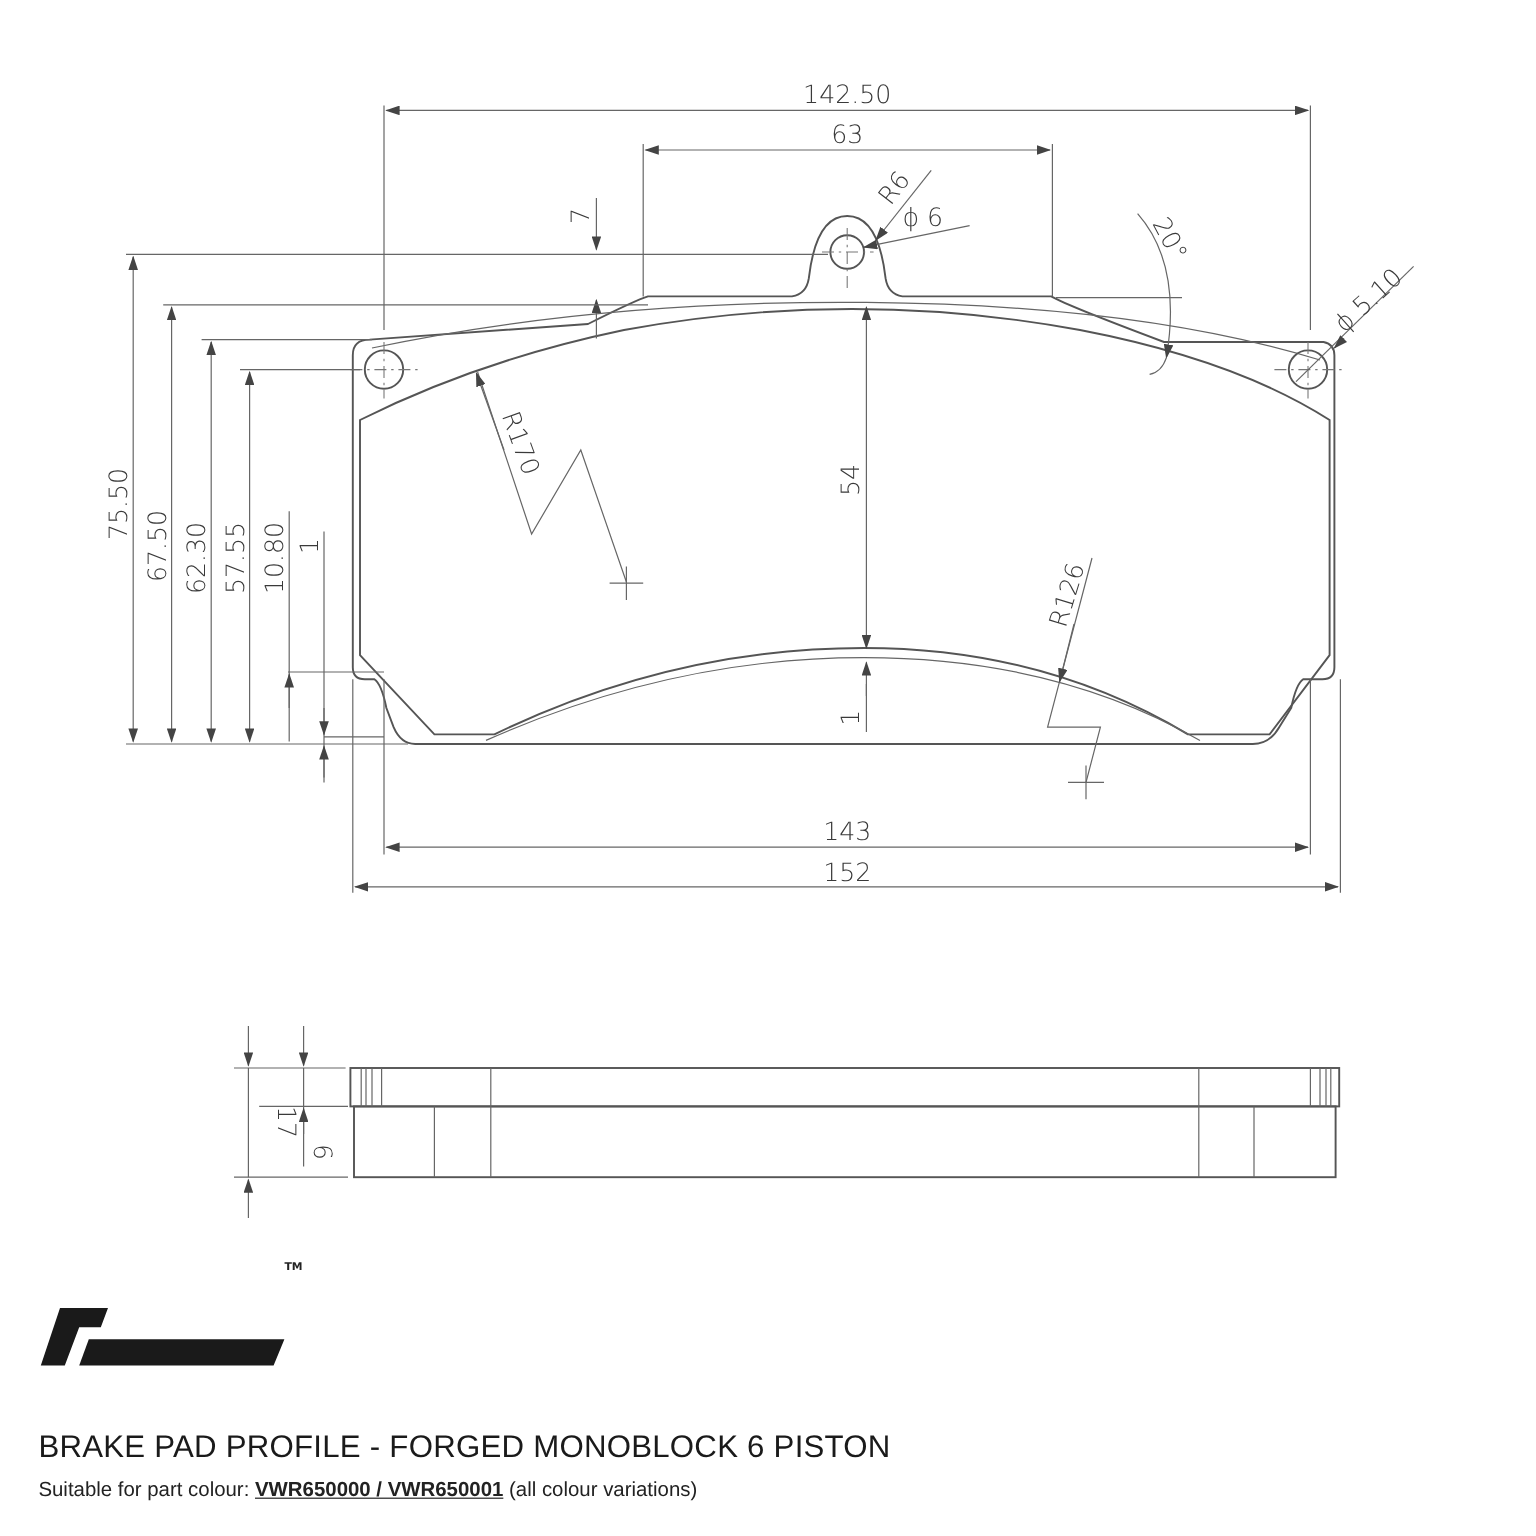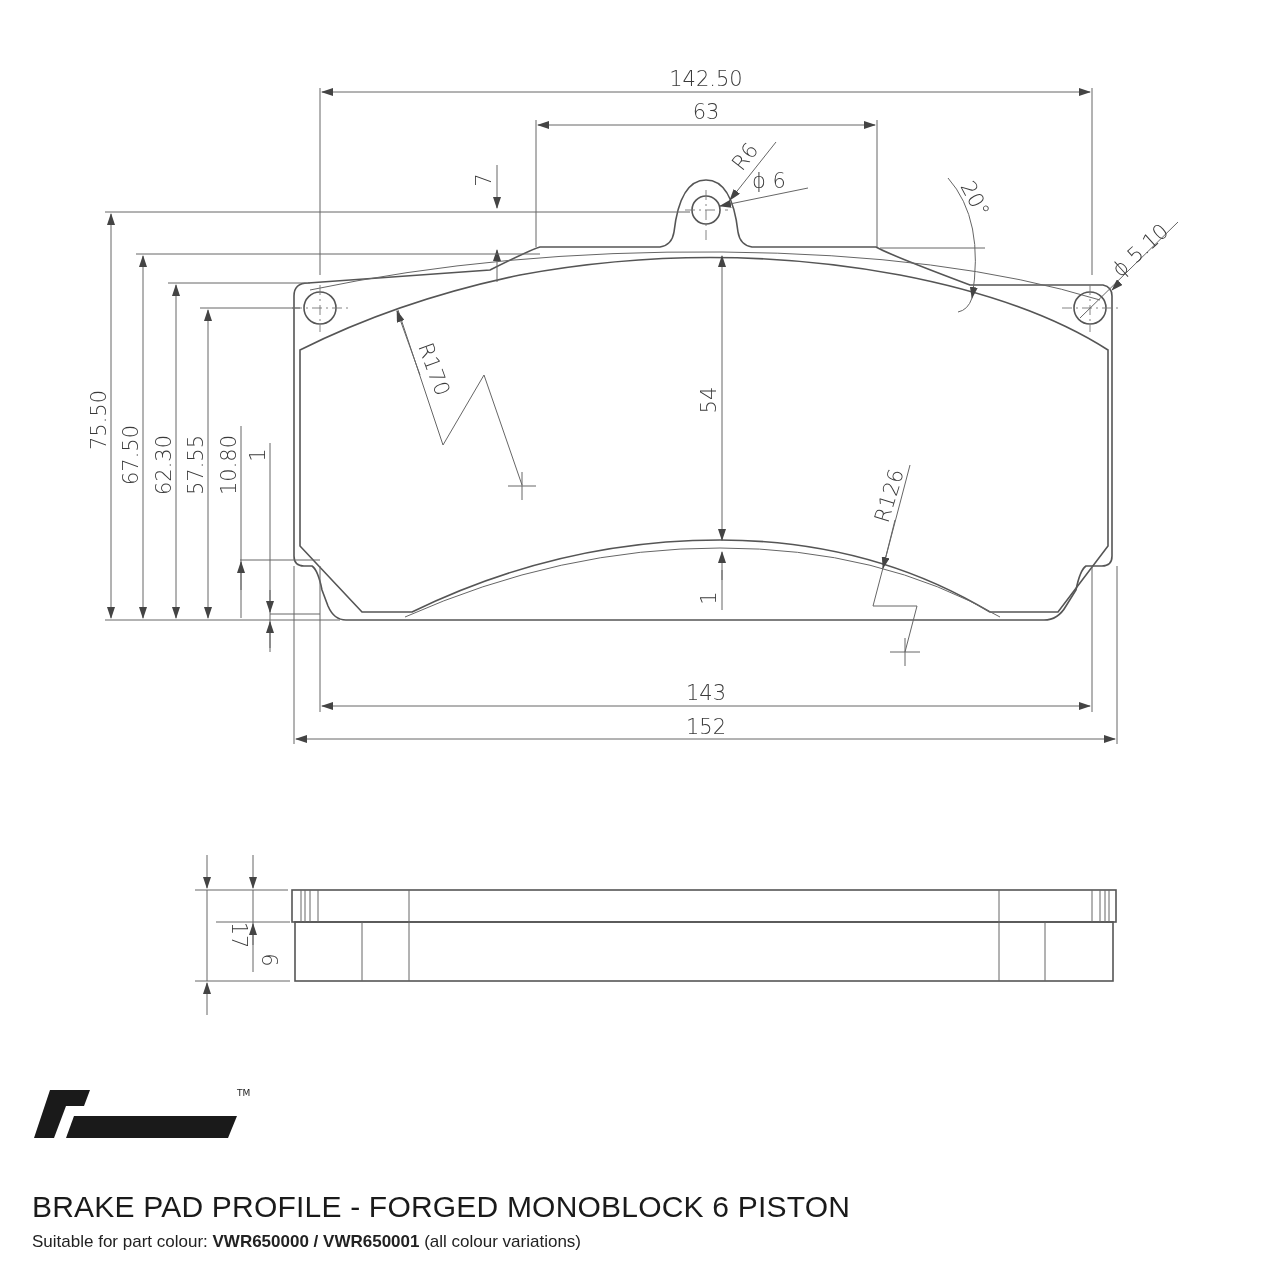--- a/index.html
+++ b/index.html
@@ -4,24 +4,24 @@
 <style>
   html, body { margin: 0; padding: 0; background: #ffffff; }
   body { width: 1280px; height: 1280px; position: relative; overflow: hidden; font-family: "DejaVu Sans", sans-serif; }
   #drawing { position: absolute; left: 0; top: 0; width: 1280px; height: 1060px; }
   .dim-text { font-family: "DejaVu Sans", sans-serif; font-size: 21px; fill: #3a3a3a; font-weight: 300; }
   .outline { fill: none; stroke: #555; stroke-width: 1.6; }
   .thin { fill: none; stroke: #666; stroke-width: 1; }
   .center { fill: none; stroke: #777; stroke-width: 0.9; stroke-dasharray: 10 4 2 4; }
   #footer { position: absolute; left: 0; top: 1060px; width: 840px; height: 220px; }
   .logo { position: absolute; left: 30px; top: 1088px; }
-  .tm { position: absolute; left: 237px; top: 1088px; font-size: 9px; font-weight: normal; color: #222; }
-  .title { position: absolute; left: 32px; top: 1190px; font-family: "Liberation Sans", sans-serif; font-size: 30px; color: #1a1a1a; letter-spacing: 0.2px; }
+  .tm { position: absolute; left: 237px; top: 1051px; font-size: 9px; font-weight: bold; color: #222; }
+  .title { position: absolute; left: 32px; top: 1190px; font-family: "Liberation Sans", sans-serif; font-size: 26px; color: #1a1a1a; letter-spacing: 0.2px; }
   .subtitle { position: absolute; left: 32px; top: 1232px; font-family: "Liberation Sans", sans-serif; font-size: 17px; color: #222; }
-  .subtitle b { font-weight: bold; }
+  .subtitle b { font-weight: bold; text-decoration: underline; }
 </style>
 </head>
 <body>
 
 <svg id="drawing" viewBox="0 0 1280 1060" xmlns="http://www.w3.org/2000/svg">
   <defs>
     <marker id="arr" markerWidth="12" markerHeight="8" refX="11" refY="4" orient="auto-start-reverse" markerUnits="userSpaceOnUse">
       <path d="M0,0 L12,4 L0,8 z" fill="#444"></path>
     </marker>
   </defs>

